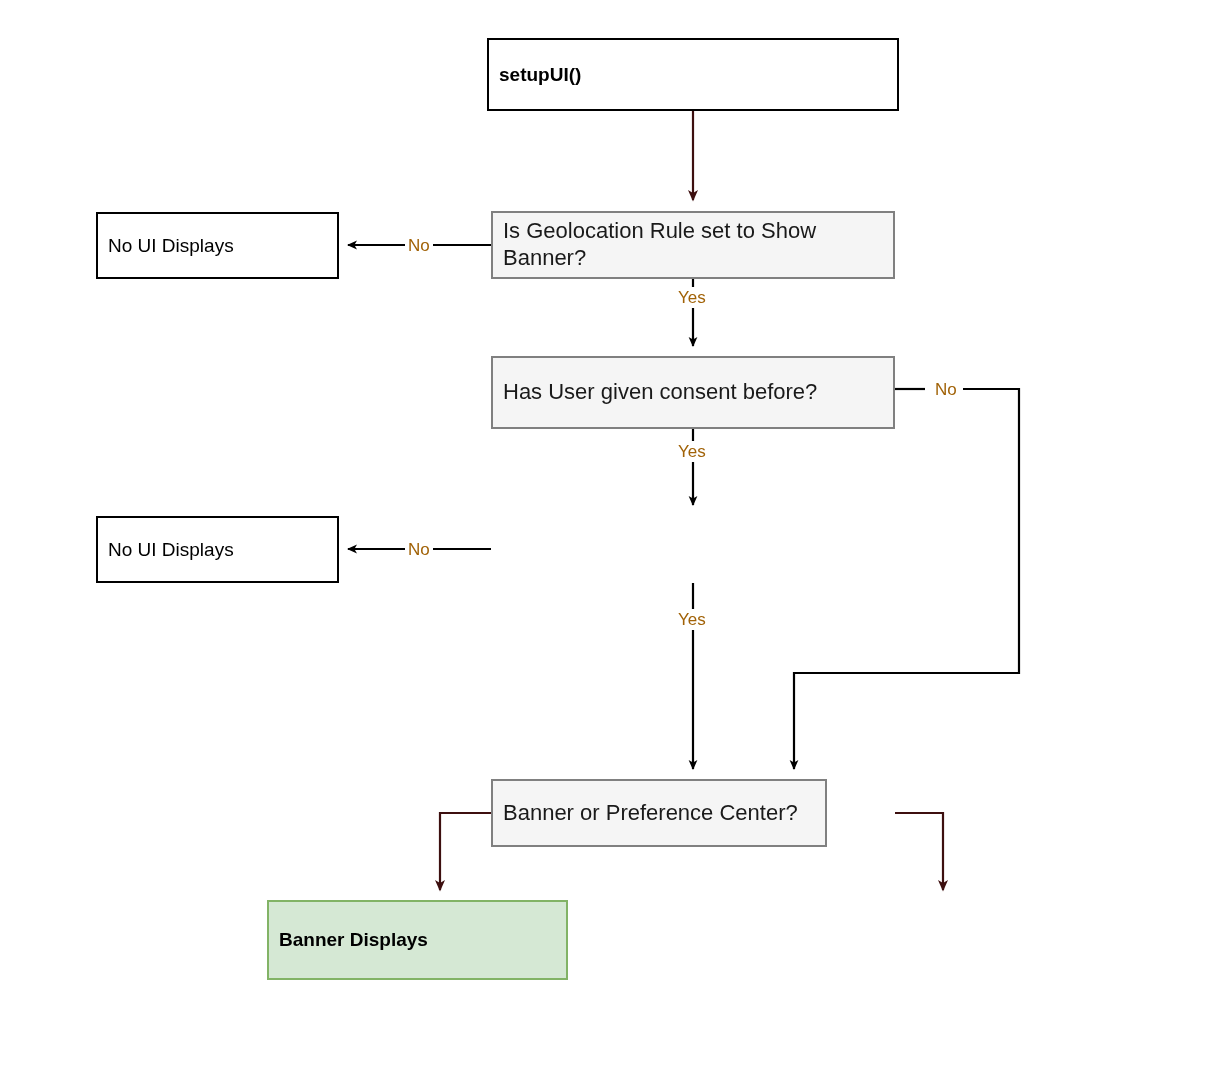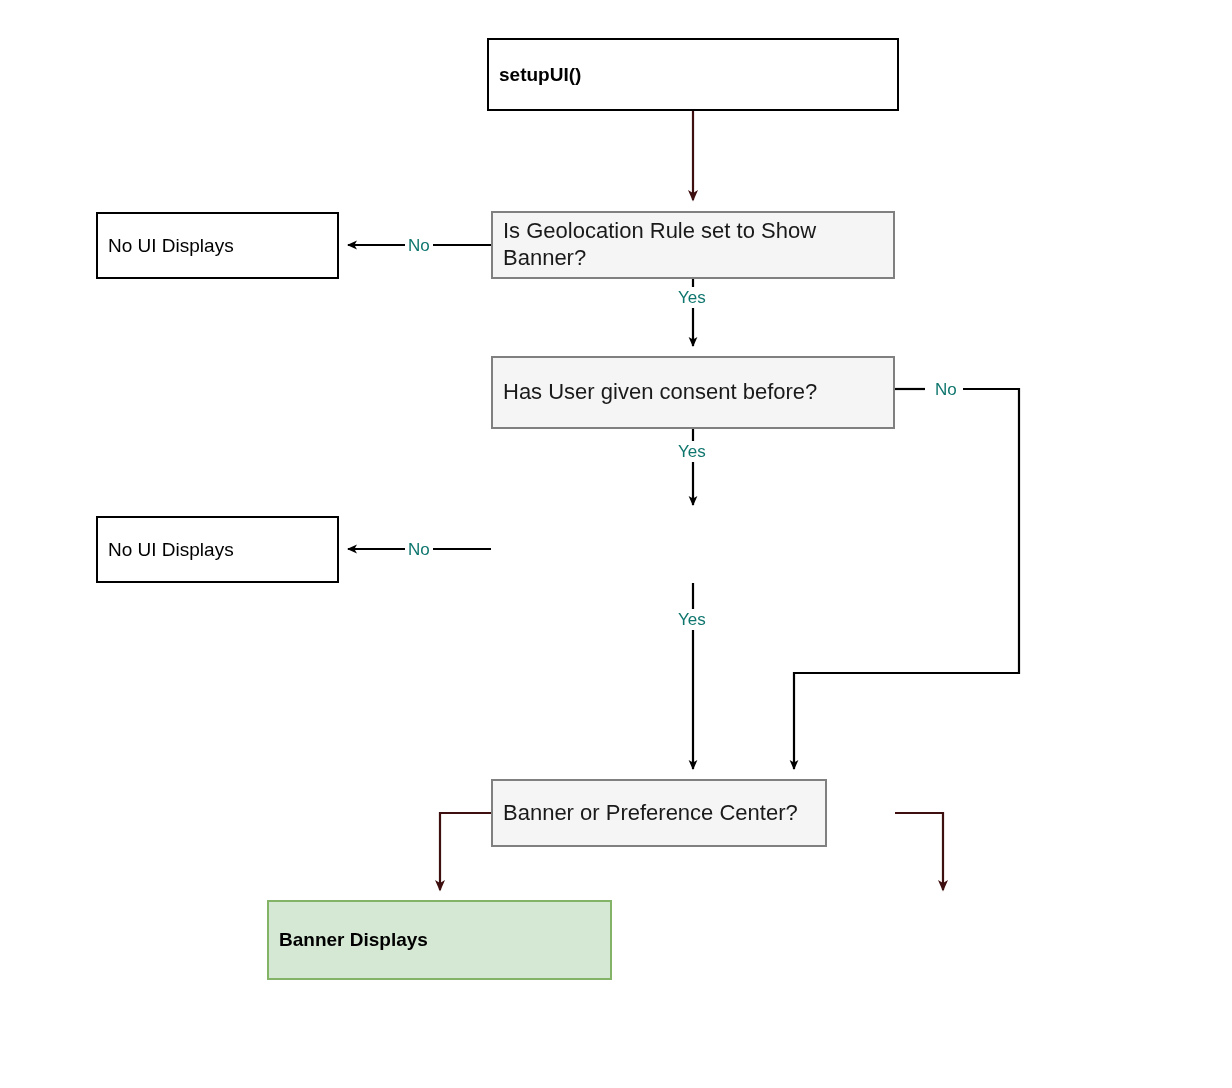--- a/index.html
+++ b/index.html
@@ -70,21 +70,21 @@
   .n-success {
     background: #d5e8d4;
     border: 2px solid #82b366;
     color: #000000;
     font-weight: bold;
     font-size: 19px;
   }
   .edge-label {
     position: absolute;
     background: #ffffff;
-    color: #0f766e;
+    color: #a16207;
     font-size: 17px;
     font-family: "Liberation Sans", sans-serif;
     line-height: 1;
     padding: 2px 3px;
     white-space: nowrap;
     z-index: 3;
     text-align: right;
   }
 </style>
 </head>
@@ -161,21 +161,21 @@
 
 
   <div class="node n-plain" id="node-no-ui-2" style="left:96px; top:516px; width:243px; height:67px;">
     <span class="node-label">No UI Displays</span>
   </div>
 
   <div class="node n-decision" id="node-banner-or-pc" style="left:491px; top:779px; width:336px; height:68px;">
     <span class="node-label">Banner or Preference Center?</span>
   </div>
 
-  <div class="node n-success" id="node-banner-displays" style="left:267px; top:900px; width:345px; height:80px;">
+  <div class="node n-success" id="node-banner-displays" style="left:267px; top:900px; width:301px; height:80px;">
     <span class="node-label">Banner Displays</span>
   </div>
 
 
   <div class="edge-label" style="left:405px; top:235px;">No</div>
 
   <div class="edge-label" style="left:675px; top:287px;">Yes</div>
 
   <div class="edge-label" style="left:932px; top:379px;">No</div>
 

